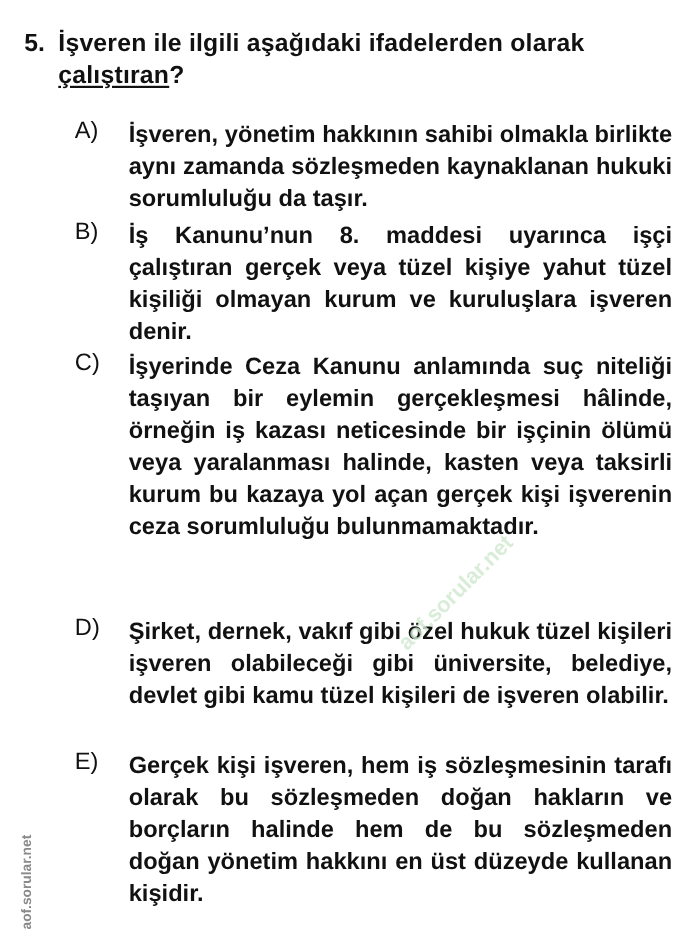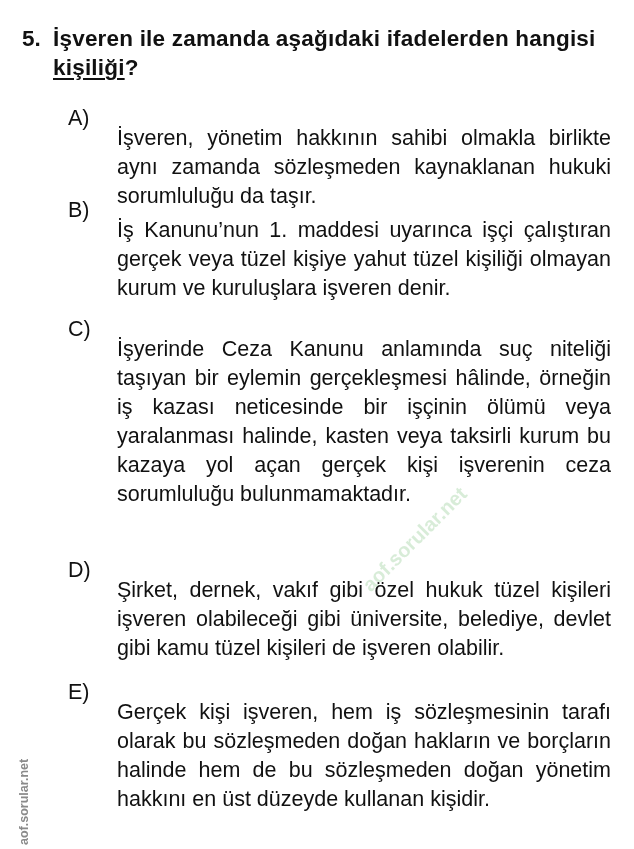--- a/index.html
+++ b/index.html
@@ -49,24 +49,25 @@
     line-height: 29px;
   }
   .opt-label {
     position: absolute;
     left: 0;
     top: -4px;
   }
   .opt-text {
     position: absolute;
     left: 49px;
-    top: 16px;
+    top: 0;
     width: 494px;
     text-align: justify;
     text-align-last: left;
+    font-weight: bold;
   }
   .wm-diag {
     position: absolute;
     left: 358px;
     top: 580px;
     transform: rotate(-45deg);
     transform-origin: left top;
     font-size: 20px;
     font-weight: bold;
     color: #cfe8cf;
@@ -84,31 +85,31 @@
     font-weight: bold;
     color: #8a8a8a;
     white-space: nowrap;
   }
 </style>
 </head>
 <body>
 
 <div class="question">
   <span class="q-num">5.</span>
-  <div class="q-text"><span>İşveren ile zamanda aşağıdaki ifadelerden hangisi </span><span class="q-underline">kişiliği</span><span>?</span></div>
+  <div class="q-text"><span>İşveren ile ilgili aşağıdaki ifadelerden olarak </span><span class="q-underline">çalıştıran</span><span>?</span></div>
 </div>
 
 <div class="option" style="top:108px;">
   <span class="opt-label">A)</span>
   <div class="opt-text">İşveren, yönetim hakkının sahibi olmakla birlikte aynı zamanda sözleşmeden kaynaklanan hukuki sorumluluğu da taşır.</div>
 </div>
 
 <div class="option" style="top:200px;">
   <span class="opt-label">B)</span>
-  <div class="opt-text">İş Kanunu’nun 1. maddesi uyarınca işçi çalıştıran gerçek veya tüzel kişiye yahut tüzel kişiliği olmayan kurum ve kuruluşlara işveren denir.</div>
+  <div class="opt-text">İş Kanunu’nun 8. maddesi uyarınca işçi çalıştıran gerçek veya tüzel kişiye yahut tüzel kişiliği olmayan kurum ve kuruluşlara işveren denir.</div>
 </div>
 
 <div class="option" style="top:319px;">
   <span class="opt-label">C)</span>
   <div class="opt-text">İşyerinde Ceza Kanunu anlamında suç niteliği taşıyan bir eylemin gerçekleşmesi hâlinde, örneğin iş kazası neticesinde bir işçinin ölümü veya yaralanması halinde, kasten veya taksirli kurum bu kazaya yol açan gerçek kişi işverenin ceza sorumluluğu bulunmamaktadır.</div>
 </div>
 
 <div class="option" style="top:560px;">
   <span class="opt-label">D)</span>
   <div class="opt-text">Şirket, dernek, vakıf gibi özel hukuk tüzel kişileri işveren olabileceği gibi üniversite, belediye, devlet gibi kamu tüzel kişileri de işveren olabilir.</div>

